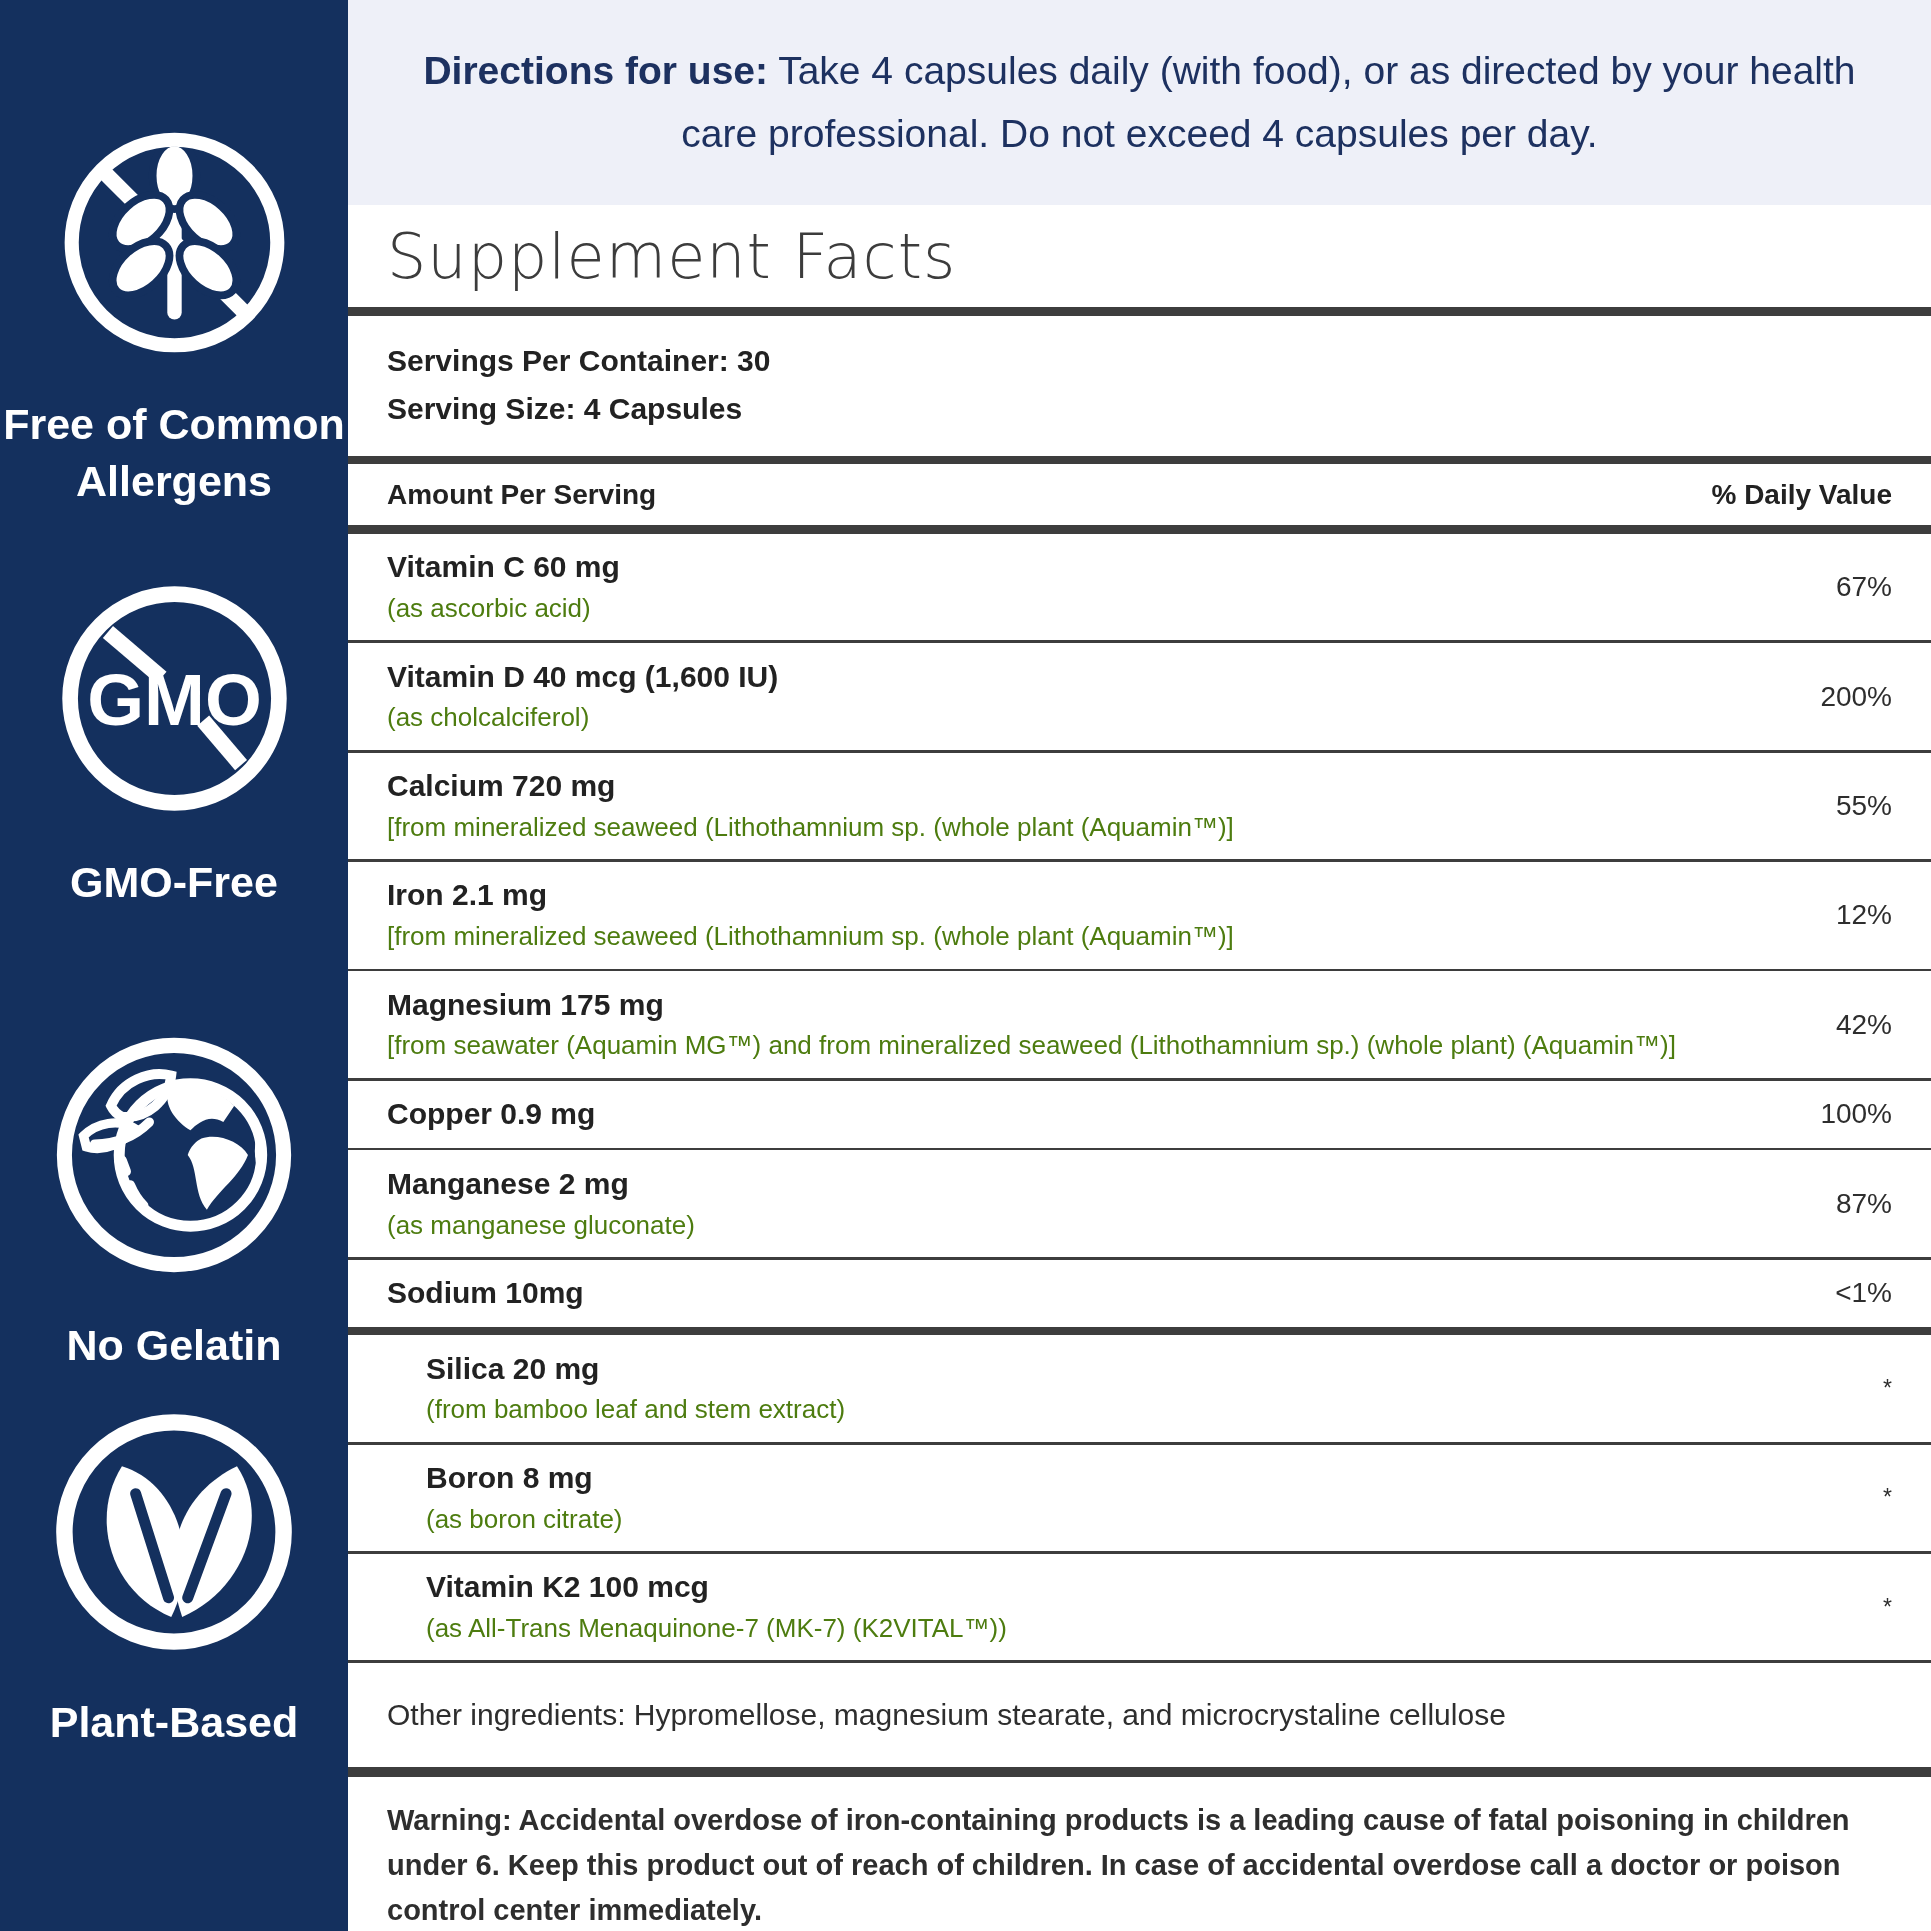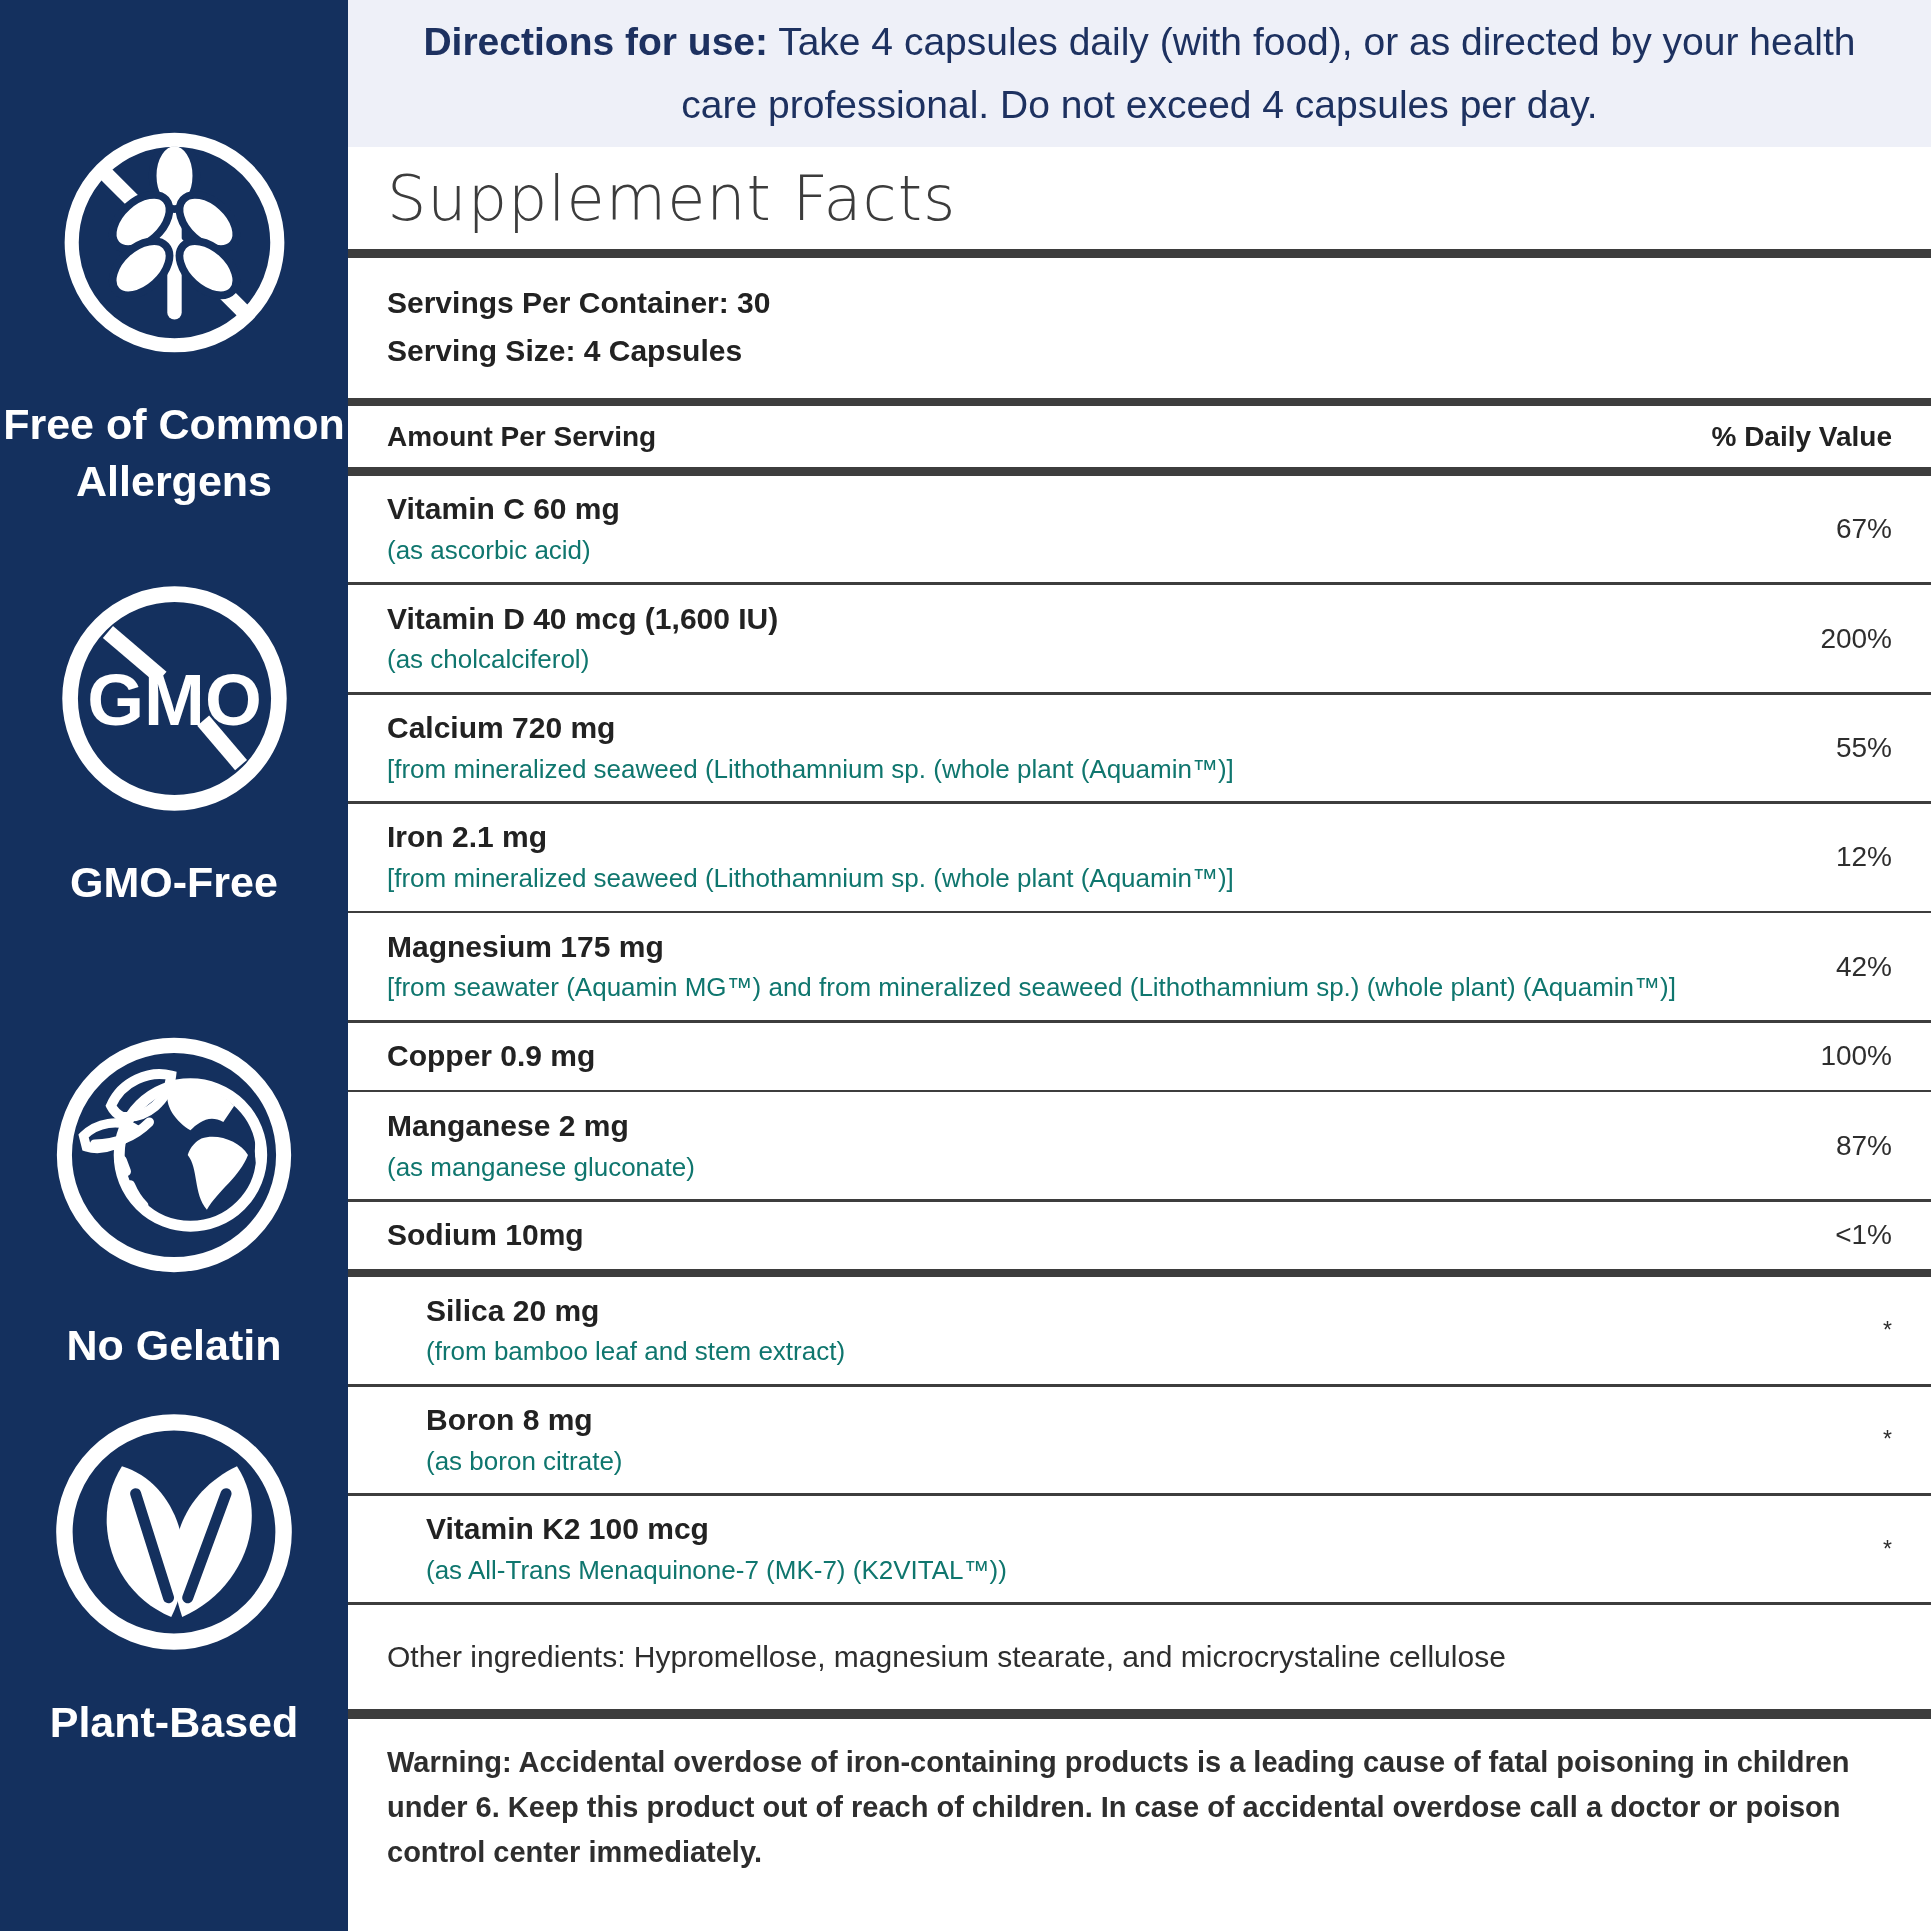--- a/index.html
+++ b/index.html
@@ -10,42 +10,42 @@
   .sidebar{width:348px;flex:none;background:#14305e;position:relative;}
   .badge{position:absolute;left:0;width:100%;display:flex;flex-direction:column;align-items:center;}
   .badge svg{display:block;}
   .badge-label{color:#ffffff;font-weight:bold;font-size:43px;line-height:1.32;
                text-align:center;margin-top:25px;max-width:367px;}
   #badge-0{top:114px;} #badge-1{top:568px;} #badge-2{top:1018px;} #badge-3{top:1395px;}
 
   
   .main{flex:1;display:flex;flex-direction:column;background:#ffffff;color:#2e2e2e;}
 
-  .directions{height:147px;flex:none;background:#eef0f8;display:flex;align-items:center;
+  .directions{height:205px;flex:none;background:#eef0f8;display:flex;align-items:center;
               justify-content:center;text-align:center;padding:0 62px;}
   .directions p{margin:0;font-size:39px;line-height:1.6;color:#1d3160;}
   .directions strong{font-weight:bold;}
 
   .title-block{padding:15.4px 39px 13.5px;}
   .title-block h1{margin:0;font-family:"DejaVu Sans","Liberation Sans",sans-serif;
                   font-weight:200;font-size:62px;color:#3c3c3c;letter-spacing:1px;}
 
   .sep{height:2.9px;background:#3d3d3d;flex:none;}
   .sep.thick{height:8.7px;}
   .sep.warn{height:9.7px;}
 
   .servings{padding:21px 39px 23px;font-size:30px;font-weight:bold;line-height:1.6;color:#222;}
   .amount-header{display:flex;justify-content:space-between;align-items:center;
                  padding:14.5px 39px;font-size:28px;font-weight:bold;color:#222;}
 
   .row{display:flex;align-items:center;padding:16.4px 39px;}
   .row .info{flex:1;min-width:0;padding-right:29px;}
   .row.indent .info{padding-left:39px;}
   .row .name{font-size:30px;font-weight:bold;color:#222;}
-  .row .detail{font-size:26px;margin-top:8.7px;color:#0f766e;}
+  .row .detail{font-size:26px;margin-top:8.7px;color:#4d7c0f;}
   .row .dv{font-size:28px;color:#2e2e2e;white-space:nowrap;}
   .row .dv.star{font-size:23px;}
 
   .other{padding:35px 39px;font-size:30px;color:#2e2e2e;}
   .warning{padding:21px 39px 23px;font-size:29px;font-weight:bold;line-height:1.55;color:#2e2e2e;}
 </style>
 </head>
 <body>
 
 <div class="page">

